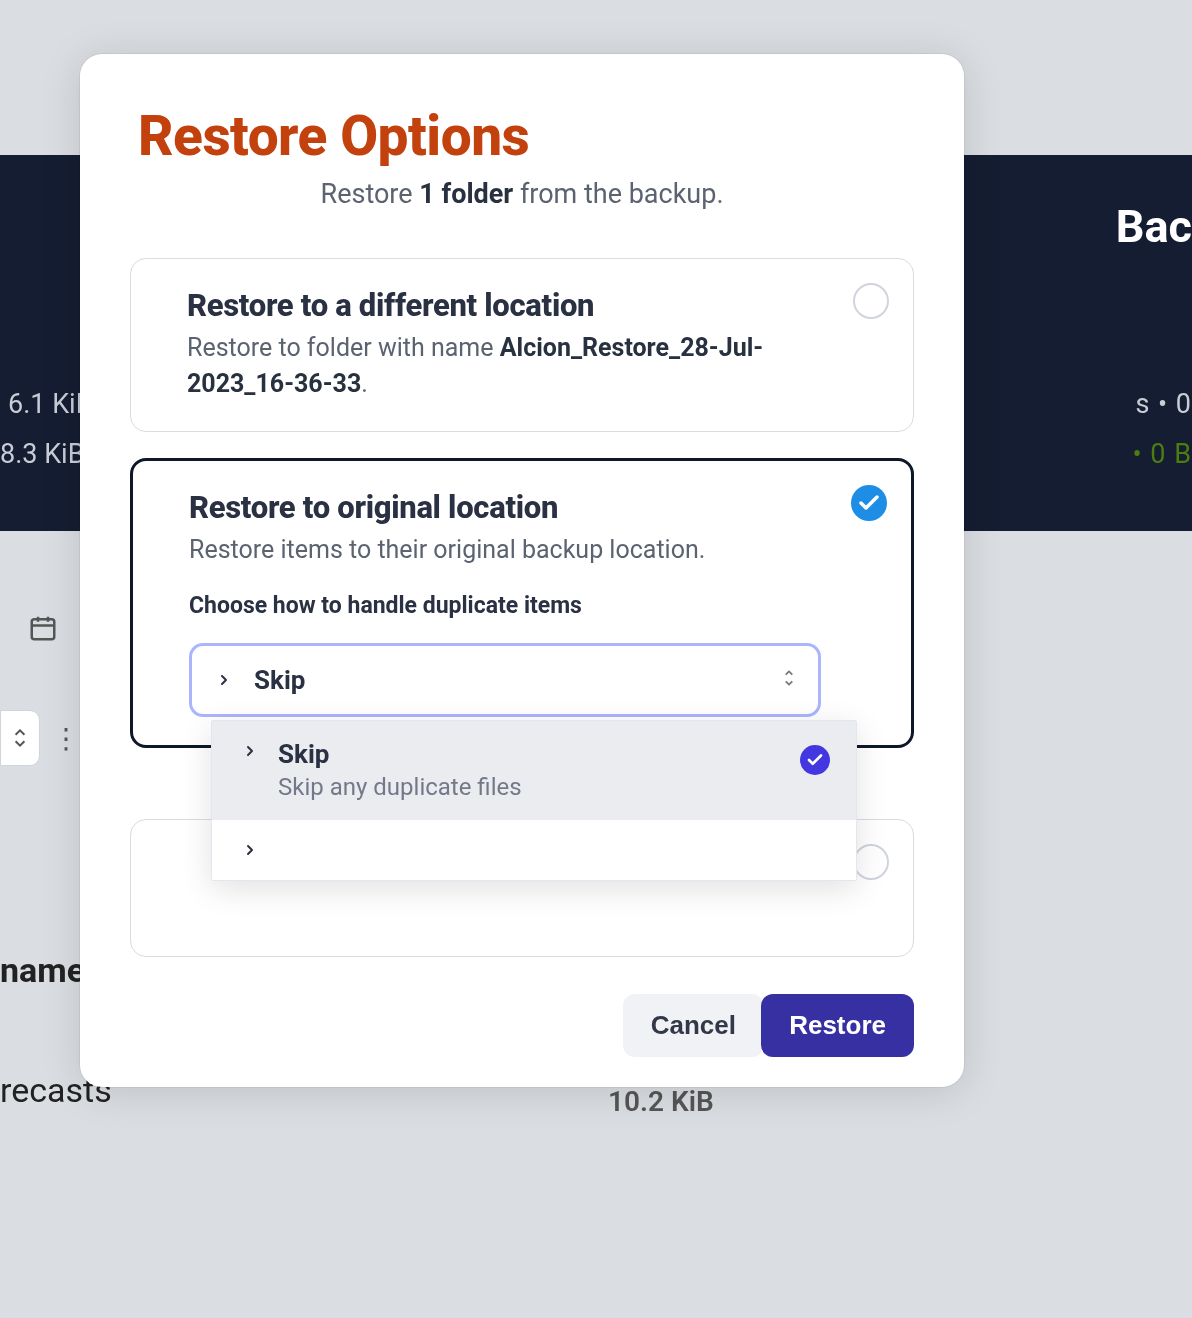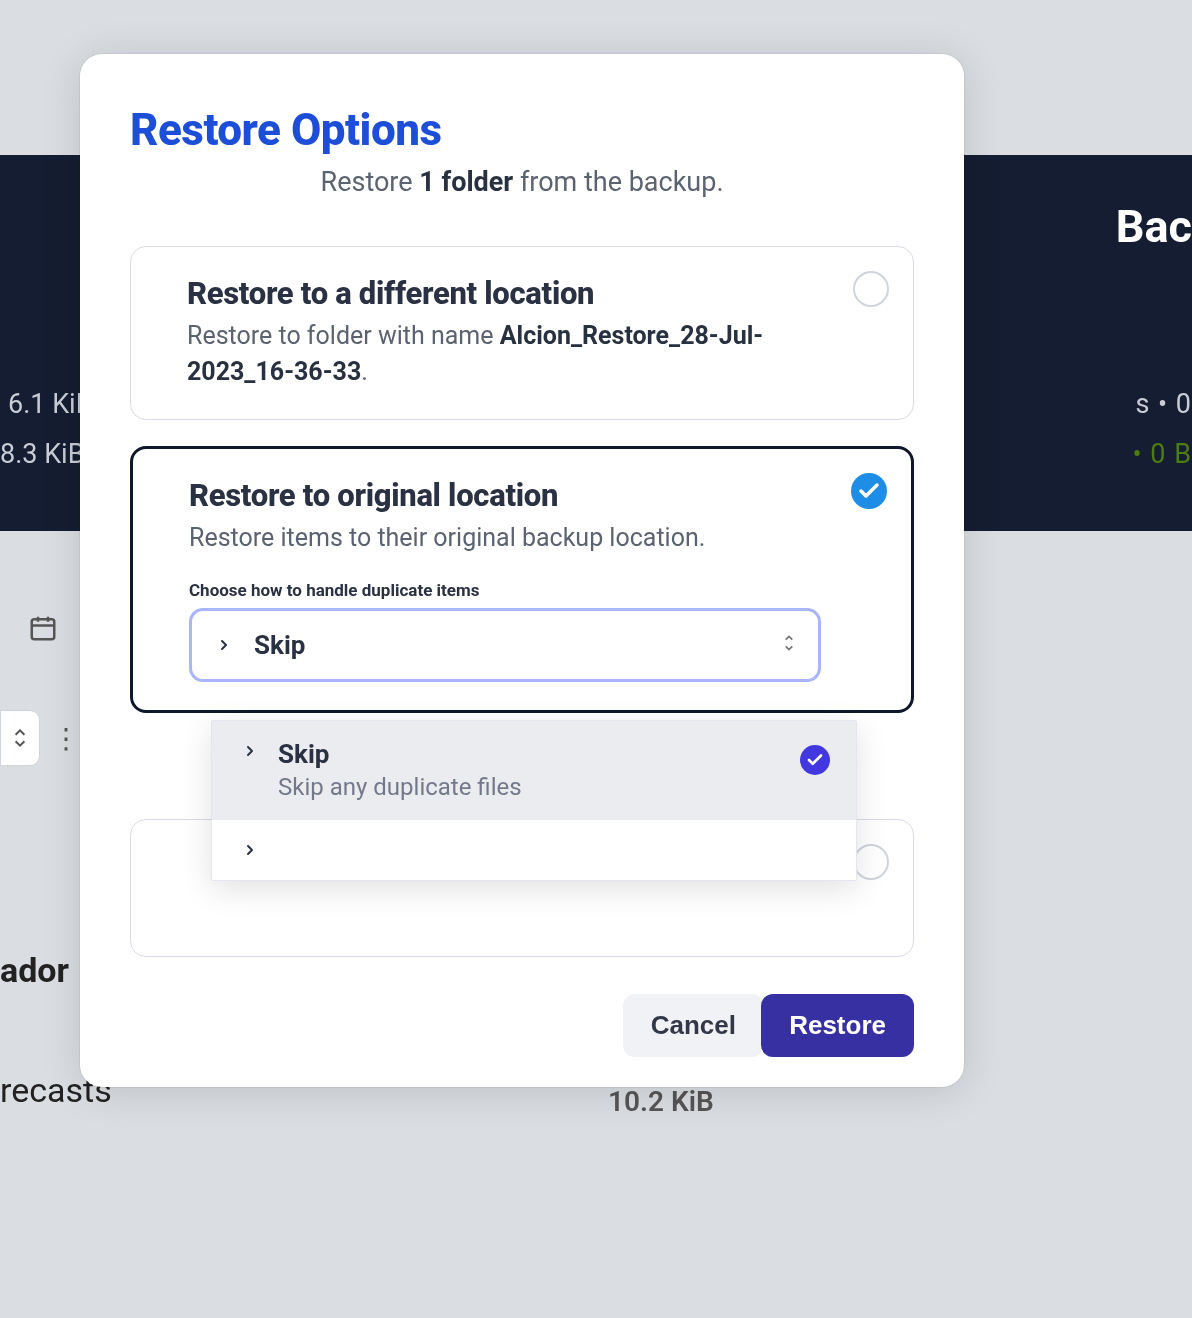--- a/index.html
+++ b/index.html
@@ -51,21 +51,21 @@
       left: 80px;
       width: 884px;
       height: 1033px;
       background: #fff;
       border-radius: 22px;
       box-shadow: 0 4px 40px rgba(0,0,0,0.13), 0 0 0 1px rgba(0,0,0,0.05);
       padding: 50px 50px 36px 50px;
       display: flex;
       flex-direction: column;
     }
-    .modal-title { font-size: 44px; font-weight: 800; color: #1d4ed8; margin-bottom: 10px; letter-spacing: -0.5px; }
+    .modal-title { font-size: 55px; font-weight: 800; color: #c2410c; margin-bottom: 10px; letter-spacing: -0.5px; margin-left: 8px; }
     .modal-subtitle { font-size: 27px; color: #5b6270; margin-bottom: 48px; text-align: center; }
     .modal-subtitle b { color: #28313f; font-weight: 700; }
 
     .option-card {
       border: 1.8px solid #d8dce3;
       border-radius: 16px;
       padding: 28px 90px 28px 56px;
       position: relative;
       margin-bottom: 26px;
     }
@@ -80,21 +80,21 @@
       border: 2.5px solid #d0d4dd;
       border-radius: 50%;
     }
     .radio-circle.checked {
       border: none;
       background: #1e8de6;
       display: flex; align-items: center; justify-content: center;
     }
     .radio-circle.checked svg { stroke: #fff; width: 24px; height: 24px; }
 
-    .dup-label { font-size: 17px; font-weight: 700; color: #2a3142; margin-top: 24px; margin-bottom: 8px; }
+    .dup-label { font-size: 23px; font-weight: 700; color: #2a3142; margin-top: 24px; margin-bottom: 24px; }
     .select-box {
       border: 3px solid #aab4ff;
       border-radius: 14px;
       height: 74px;
       display: flex;
       align-items: center;
       padding: 0 24px;
       background: #fff;
       position: relative;
     }
@@ -182,21 +182,21 @@
       <line x1="16" y1="3" x2="16" y2="7"></line>
     </svg>
 </div>
 <div class="bg-pill">
   <svg width="16" height="22" viewBox="0 0 12 20" fill="none" stroke="#555" stroke-width="1.8">
       <polyline points="2,7 6,3 10,7"></polyline>
       <polyline points="2,13 6,17 10,13"></polyline>
     </svg>
 </div>
 <div class="bg-dots">⋮</div>
-<div class="bg-folder-name">ador</div>
+<div class="bg-folder-name">name</div>
 <div class="bg-folder-name2">recasts</div>
 <div class="bg-size">10.2 KiB</div>
 
 <div class="modal">
   <div class="modal-title">Restore Options</div>
   <div class="modal-subtitle">
     <span>Restore </span><b>1 folder</b><span> from the backup.</span>
   </div>
 
   <div class="option-card">

